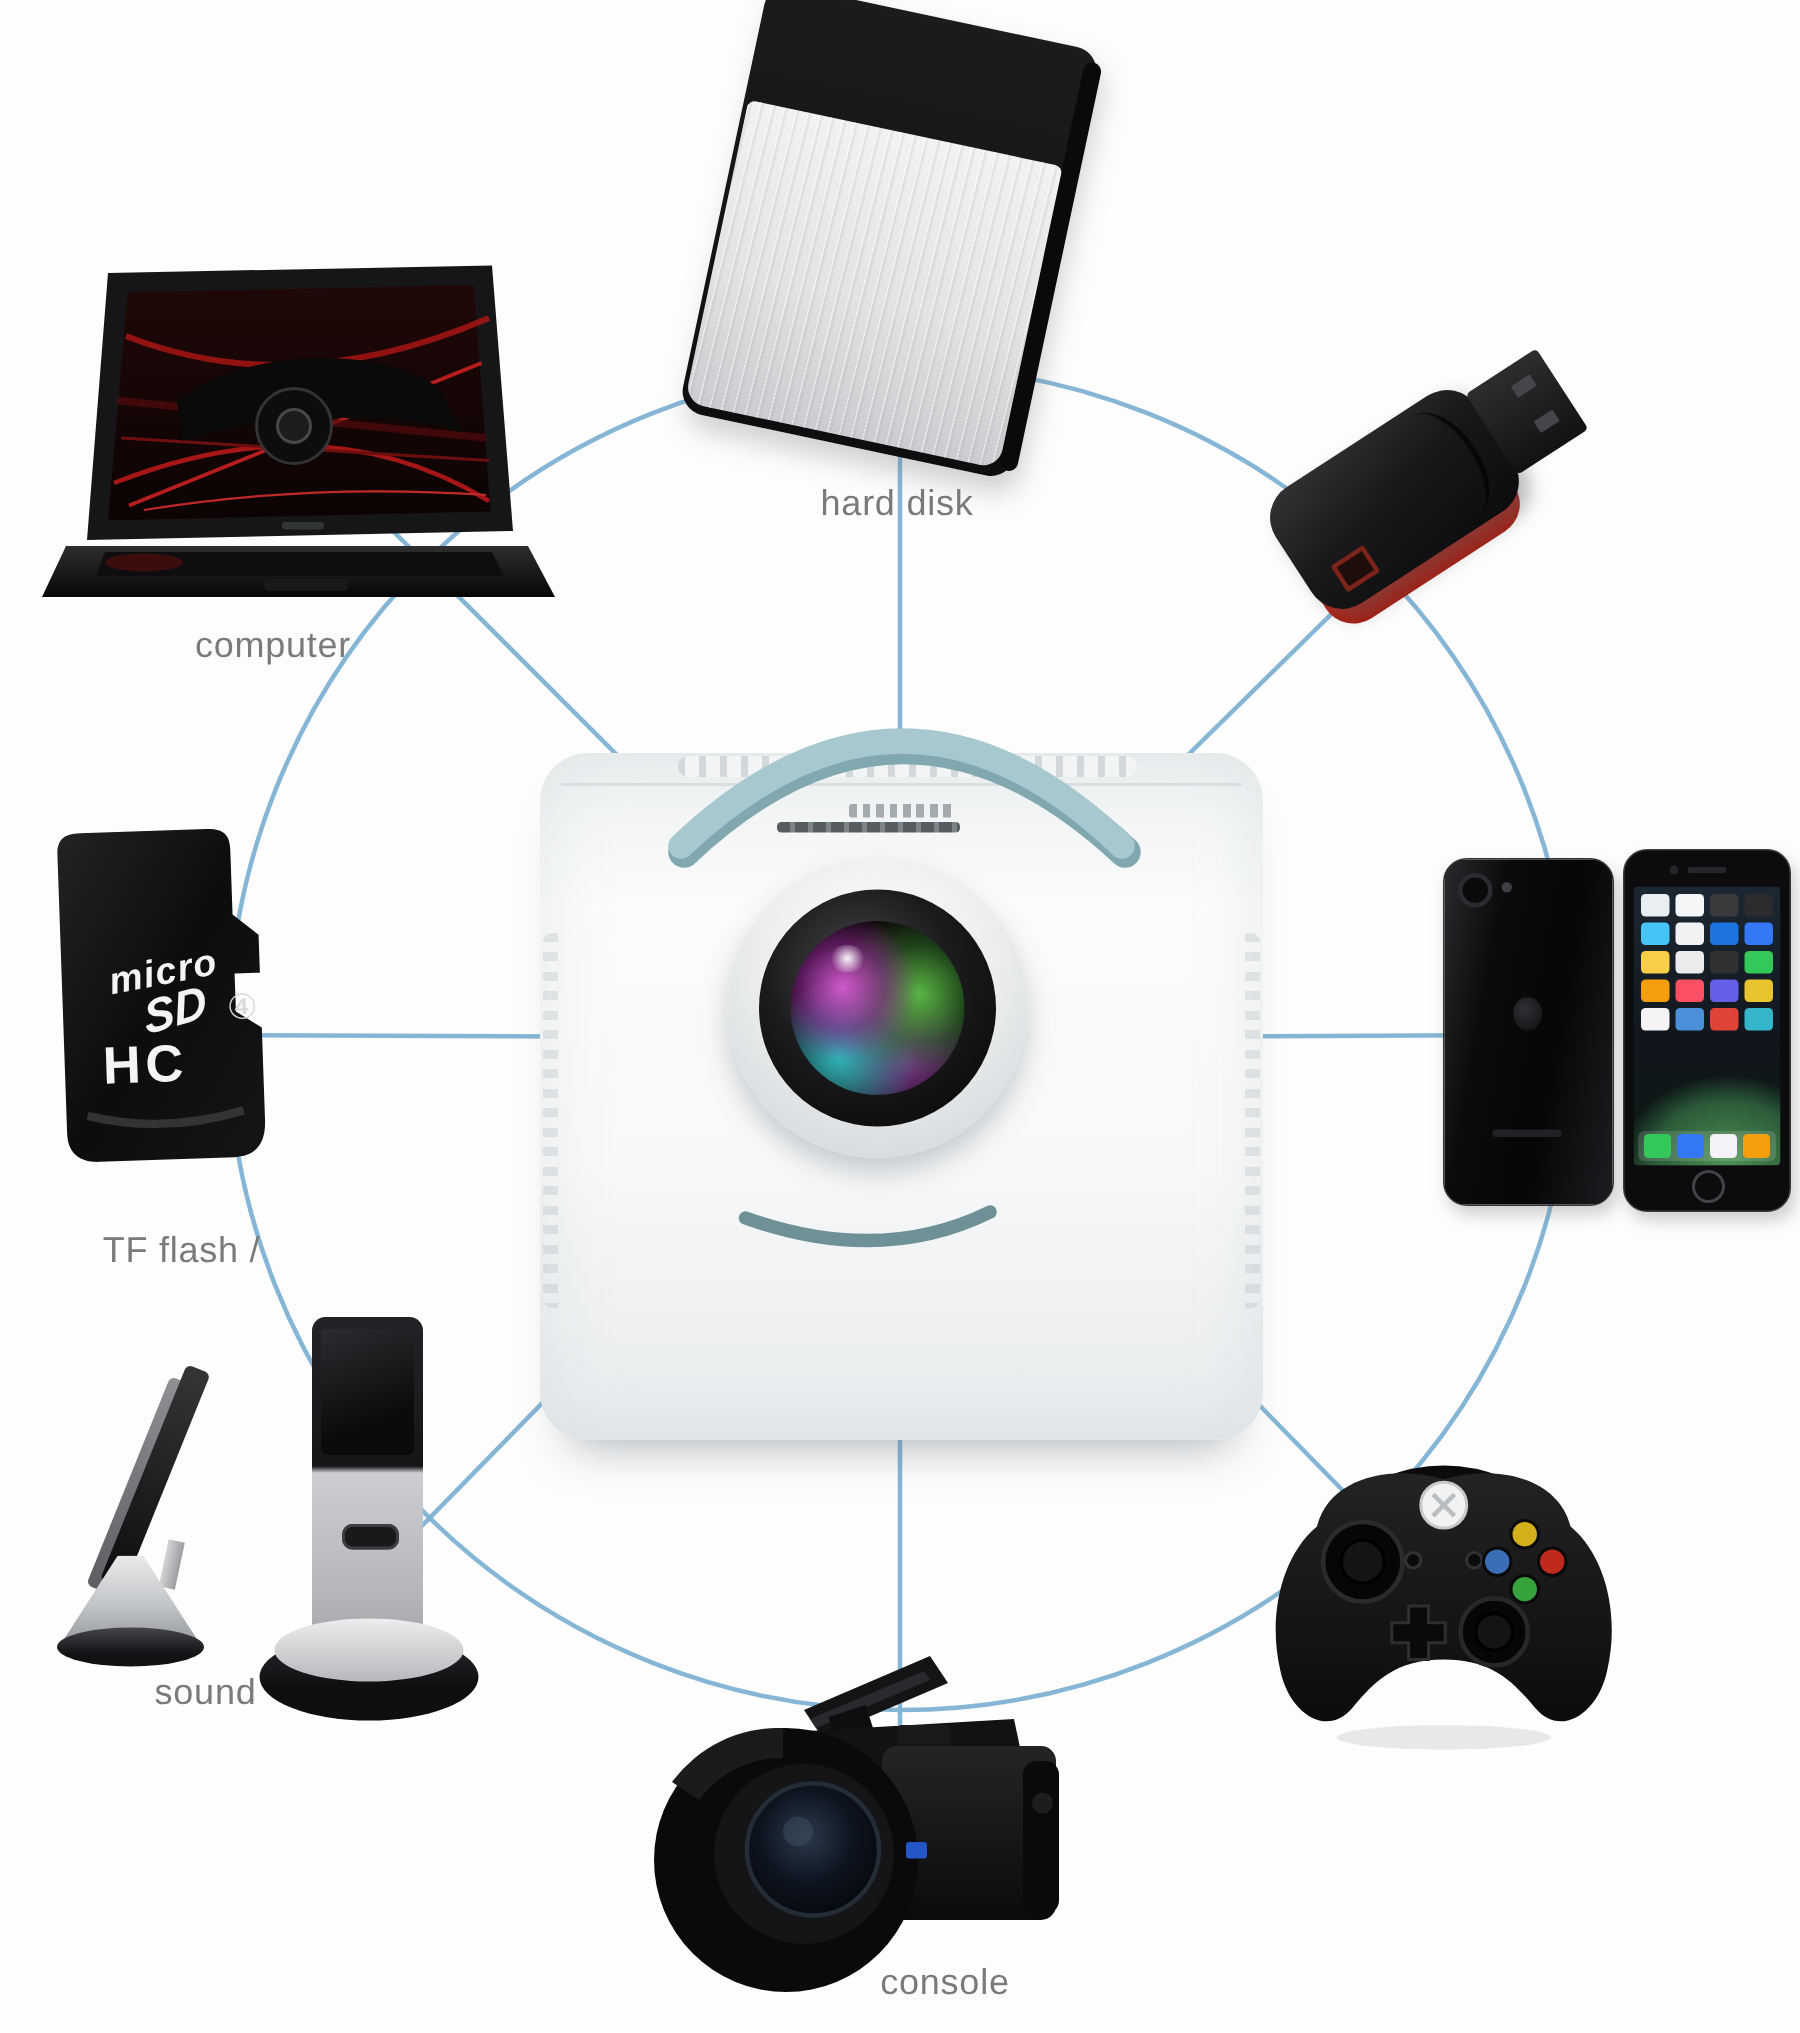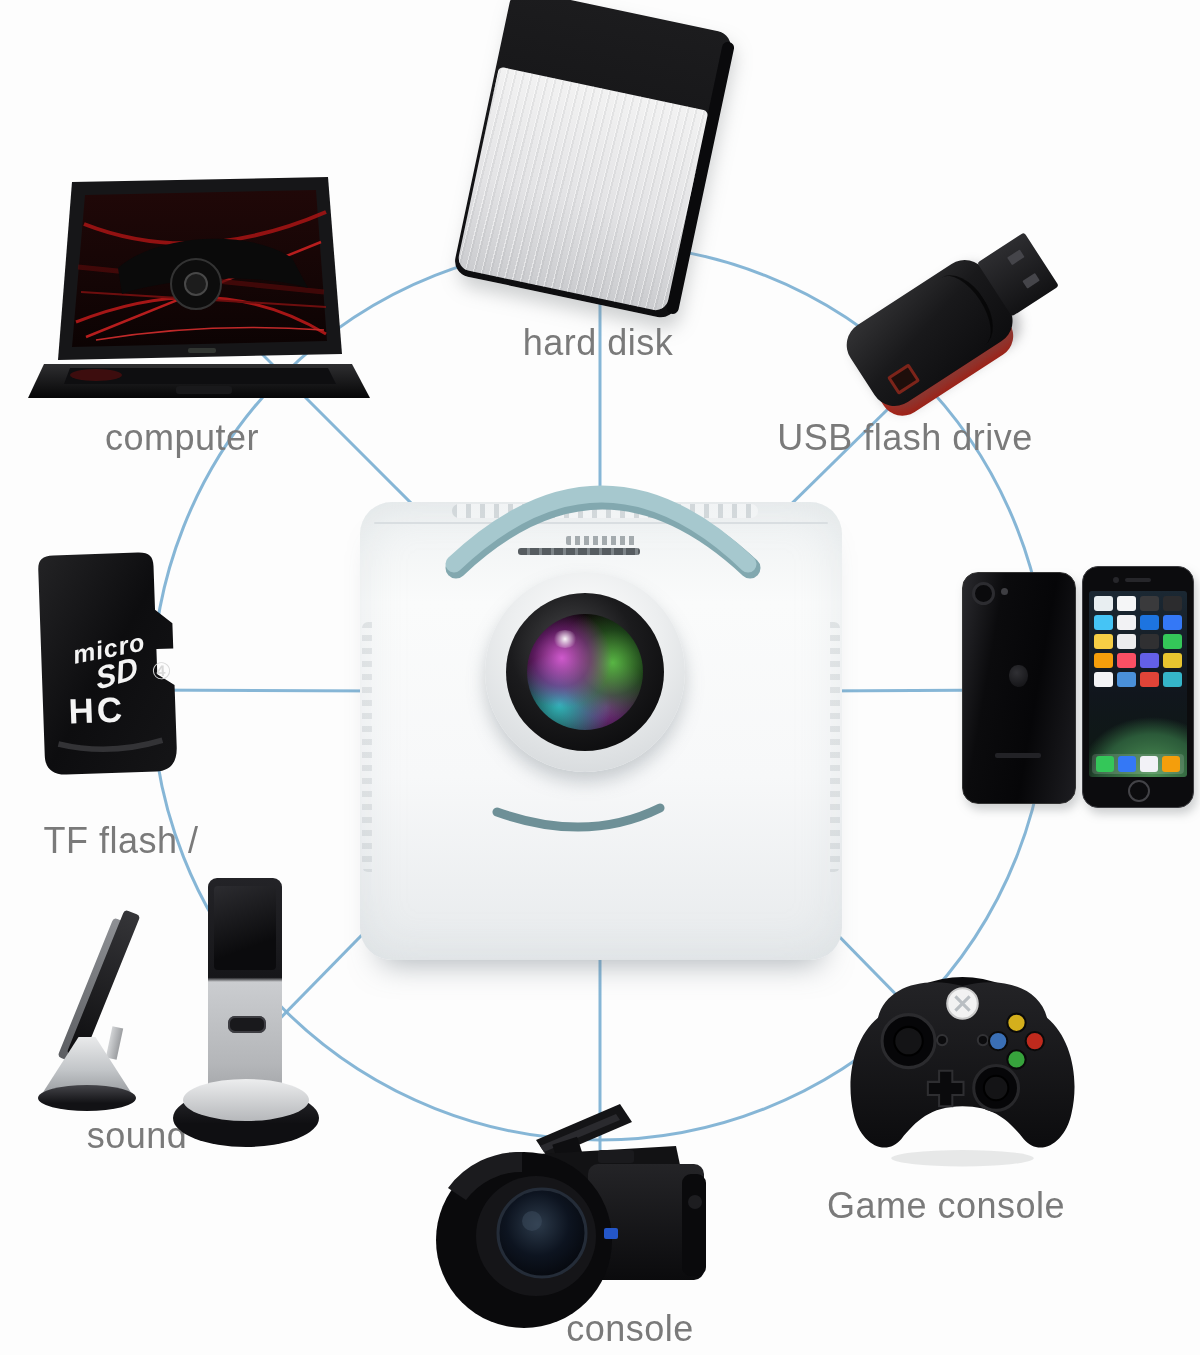--- a/index.html
+++ b/index.html
@@ -2,21 +2,21 @@
 <html style="--wire: #7fb2d4; --label: #7a7a7a; --bg: #fdfdfd;"><head>
 <meta charset="utf-8">
 <style>
   html,body{margin:0;padding:0;background:#fff;}
   #stage{position:relative;width:1200px;height:1355px;background:var(--bg,#fdfdfd);
          overflow:hidden;font-family:"Liberation Sans",sans-serif;}
   
   .wires{position:absolute;left:0;top:0;z-index:1;}
   .wire{fill:none;stroke:var(--wire,#7fb2d4);stroke-width:3;opacity:.95;}
   
-  .label{position:absolute;z-index:2;transform:translateX(-50%);font-size:36px;
+  .label{position:absolute;z-index:2;transform:translateX(-50%);font-size:24px;
          color:var(--label,#7a7a7a);letter-spacing:.5px;white-space:nowrap;}
   .lbl-harddisk{left:598px;top:322px;}
   .lbl-computer{left:182px;top:417px;}
   .lbl-usb{left:905px;top:417px;}
   .lbl-tfcard{left:121px;top:820px;}
   .lbl-cellphone{left:1027px;top:803px;}
   .lbl-sound{left:137px;top:1115px;}
   .lbl-game{left:946px;top:1185px;}
   .lbl-camera{left:630px;top:1308px;}
   
@@ -152,24 +152,22 @@
     <line class="wire" x1="600" y1="692" x2="948" y2="350"></line>
     <line class="wire" x1="600" y1="692" x2="135" y2="690"></line>
     <line class="wire" x1="600" y1="692" x2="1015" y2="690"></line>
     <line class="wire" x1="600" y1="692" x2="208" y2="1092"></line>
     <line class="wire" x1="600" y1="692" x2="965" y2="1065"></line>
     <line class="wire" x1="600" y1="692" x2="600" y2="1150"></line>
   </svg>
 
   <div class="label lbl-harddisk">hard disk</div>
   <div class="label lbl-computer">computer</div>
-  <div class="label lbl-usb">USB flash drive</div>
   <div class="label lbl-tfcard">TF flash /</div>
   <div class="label lbl-sound">sound</div>
-  <div class="label lbl-game">Game console</div>
   <div class="label lbl-camera">console</div>
 
   <div class="projector">
     <div class="pj-body">
       <div class="pj-vents"></div>
       <div class="pj-topline"></div>
       <div class="pj-logo"></div>
       <div class="pj-slit"></div>
       <div class="pj-lens-outer"></div>
       <div class="pj-lens-ring"></div>

